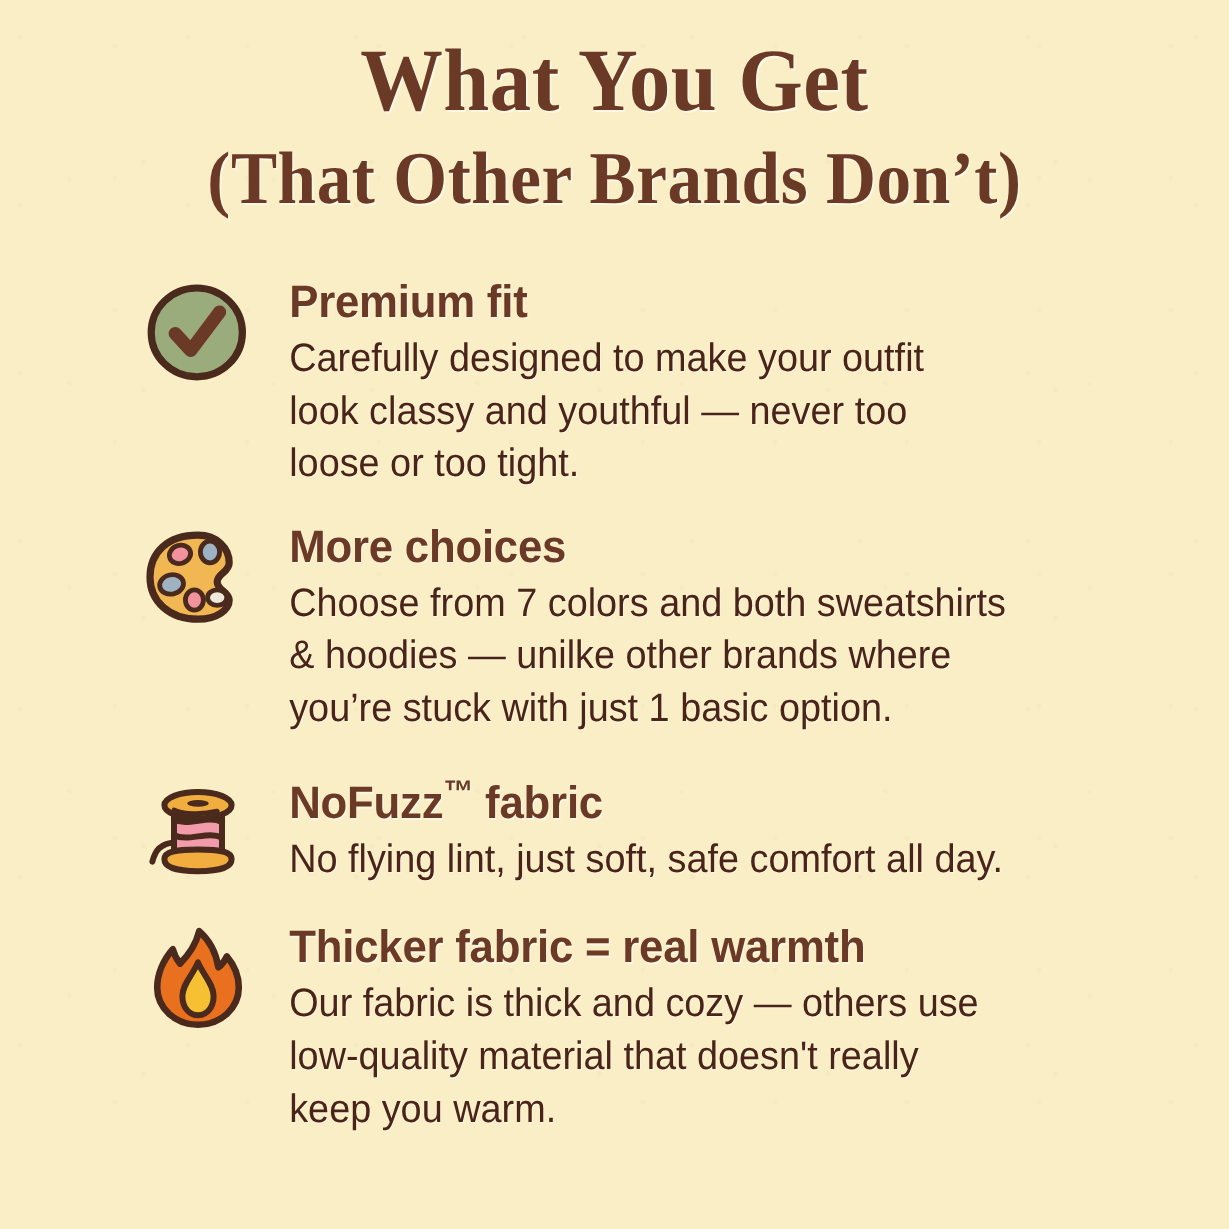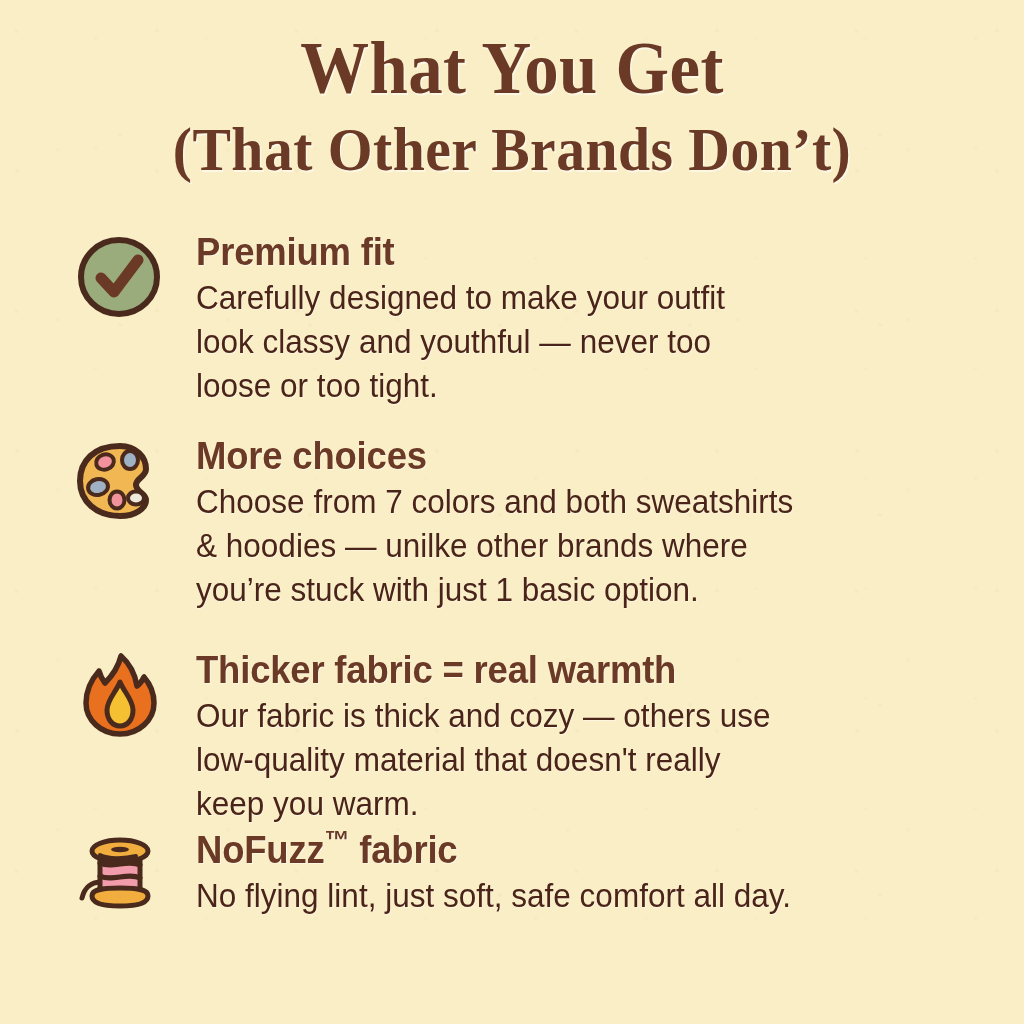--- a/index.html
+++ b/index.html
@@ -55,21 +55,21 @@
   }
   .title-sub {
     font-size: 62px;
     line-height: 74px;
     margin-top: 2px;
   }
 
   
   .features {
     margin-top: 42px;
-    padding-left: 74px;
+    padding-left: 119px;
     padding-right: 60px;
   }
   .feature {
     display: flex;
     align-items: flex-start;
     margin-bottom: 20px;
   }
   .feature-icon {
     width: 92px;
     min-width: 92px;
@@ -170,20 +170,43 @@
           <ellipse cx="43" cy="64" rx="7.5" ry="8.5" fill="#f2929c" stroke="#4a2a1c" stroke-width="4"></ellipse>
           <ellipse cx="62" cy="62" rx="8" ry="6.5" fill="#efe9dc" stroke="#4a2a1c" stroke-width="4"></ellipse>
         </svg>
       </div>
       <div class="feature-text">
         <div class="feature-title">More choices</div>
         <div class="feature-desc">
           <span class="ln">Choose from 7 colors and both sweatshirts</span>
           <span class="ln">&amp; hoodies — unilke other brands where</span>
           <span class="ln">you’re stuck with just 1 basic option.</span>
+        </div>
+      </div>
+    </div>
+
+    <div class="feature row-3">
+      <div class="feature-icon">
+        <svg width="92" height="92" viewBox="0 0 92 92">
+          <path d="M28 52 C14 52 10 60 8 68" fill="none" stroke="#4a2a1c" stroke-width="5" stroke-linecap="round"></path>
+          <rect x="26" y="22" width="40" height="48" fill="#f29bab" stroke="#4a2a1c" stroke-width="5"></rect>
+          <path d="M26 33 C38 39 54 29 66 35" fill="none" stroke="#4a2a1c" stroke-width="5" stroke-linecap="round"></path>
+          <path d="M26 46 C38 52 54 42 66 48" fill="none" stroke="#4a2a1c" stroke-width="5" stroke-linecap="round"></path>
+          <path d="M26 59 C38 65 54 55 66 61" fill="none" stroke="#4a2a1c" stroke-width="5" stroke-linecap="round"></path>
+          <ellipse cx="46" cy="21" rx="28" ry="11" fill="#f2ad3f" stroke="#4a2a1c" stroke-width="5"></ellipse>
+          <ellipse cx="46" cy="19.5" rx="9" ry="2.8" fill="#4a2a1c"></ellipse>
+          <path d="M26 25 C34 29 50 29 62 26" fill="none" stroke="#4a2a1c" stroke-width="4" stroke-linecap="round"></path>
+          <path d="M18 66 C18 60 26 58 46 58 C66 58 74 60 74 66
+                   C74 72 66 76 46 76 C26 76 18 72 18 66 Z" fill="#f2ad3f" stroke="#4a2a1c" stroke-width="5" stroke-linejoin="round"></path>
+        </svg>
+      </div>
+      <div class="feature-text">
+        <div class="feature-title"><span>NoFuzz</span><span class="tm">™</span><span> fabric</span></div>
+        <div class="feature-desc">
+          <span class="ln">No flying lint, just soft, safe comfort all day.</span>
         </div>
       </div>
     </div>
 
     <div class="feature row-4">
       <div class="feature-icon">
         <svg width="92" height="92" viewBox="0 0 92 92">
           <path d="M47 6
                    C44 18 38 26 31 33
                    C28 29 26 25 25 21
@@ -203,37 +226,14 @@
       <div class="feature-text">
         <div class="feature-title">Thicker fabric = real warmth</div>
         <div class="feature-desc">
           <span class="ln">Our fabric is thick and cozy — others use</span>
           <span class="ln">low-quality material that doesn't really</span>
           <span class="ln">keep you warm.</span>
         </div>
       </div>
     </div>
 
-    <div class="feature row-3">
-      <div class="feature-icon">
-        <svg width="92" height="92" viewBox="0 0 92 92">
-          <path d="M28 52 C14 52 10 60 8 68" fill="none" stroke="#4a2a1c" stroke-width="5" stroke-linecap="round"></path>
-          <rect x="26" y="22" width="40" height="48" fill="#f29bab" stroke="#4a2a1c" stroke-width="5"></rect>
-          <path d="M26 33 C38 39 54 29 66 35" fill="none" stroke="#4a2a1c" stroke-width="5" stroke-linecap="round"></path>
-          <path d="M26 46 C38 52 54 42 66 48" fill="none" stroke="#4a2a1c" stroke-width="5" stroke-linecap="round"></path>
-          <path d="M26 59 C38 65 54 55 66 61" fill="none" stroke="#4a2a1c" stroke-width="5" stroke-linecap="round"></path>
-          <ellipse cx="46" cy="21" rx="28" ry="11" fill="#f2ad3f" stroke="#4a2a1c" stroke-width="5"></ellipse>
-          <ellipse cx="46" cy="19.5" rx="9" ry="2.8" fill="#4a2a1c"></ellipse>
-          <path d="M26 25 C34 29 50 29 62 26" fill="none" stroke="#4a2a1c" stroke-width="4" stroke-linecap="round"></path>
-          <path d="M18 66 C18 60 26 58 46 58 C66 58 74 60 74 66
-                   C74 72 66 76 46 76 C26 76 18 72 18 66 Z" fill="#f2ad3f" stroke="#4a2a1c" stroke-width="5" stroke-linejoin="round"></path>
-        </svg>
-      </div>
-      <div class="feature-text">
-        <div class="feature-title"><span>NoFuzz</span><span class="tm">™</span><span> fabric</span></div>
-        <div class="feature-desc">
-          <span class="ln">No flying lint, just soft, safe comfort all day.</span>
-        </div>
-      </div>
-    </div>
-
   </div>
 </div>
 
 </body></html>

